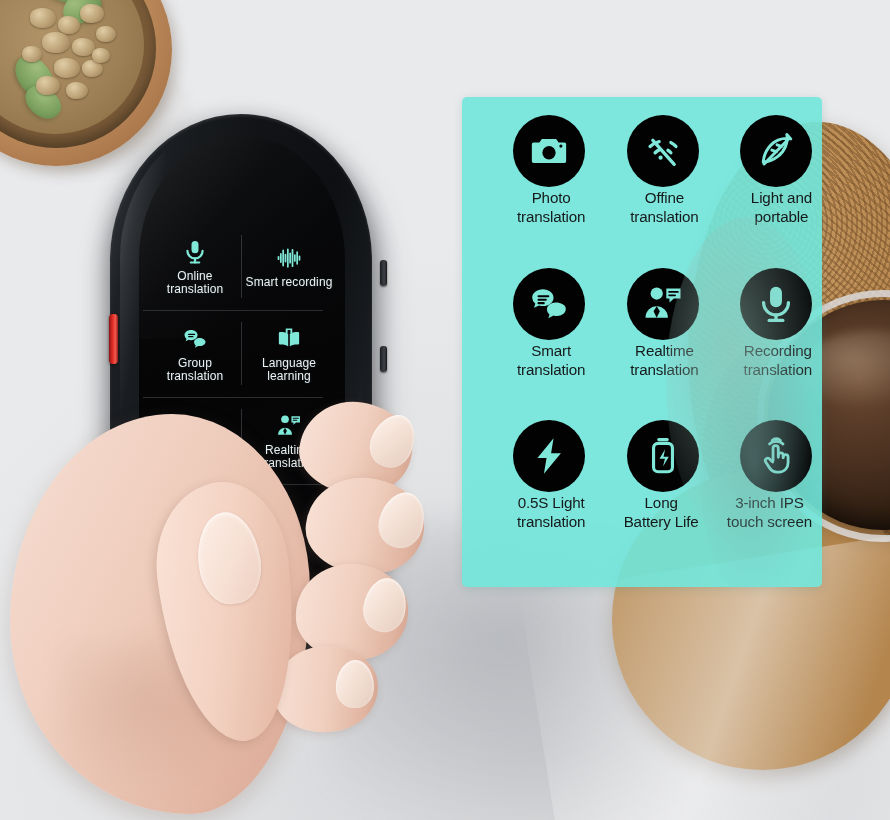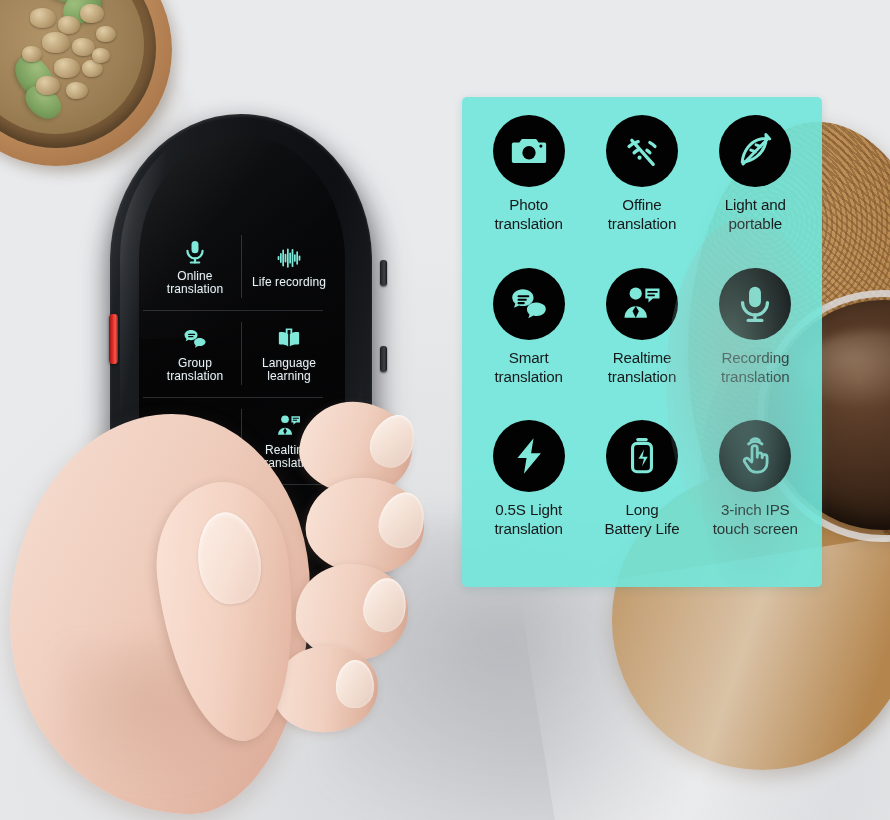--- a/index.html
+++ b/index.html
@@ -263,22 +263,22 @@
     background: rgba(113,231,219,.90);
     box-shadow: 0 2px 10px rgba(60,120,115,.18);
     padding: 18px 10px 14px;
     display: grid;
     grid-template-columns: repeat(3, 1fr);
     grid-template-rows: repeat(3, 1fr);
     overflow: hidden;
   }
   .feature {
     display: flex; flex-direction: column;
-    align-items: center; justify-content: flex-start;
-    gap: 9px;
+    align-items: flex-end; justify-content: flex-start;
+    gap: 2px;
   }
   .f-icon {
     width: 72px; height: 72px; border-radius: 50%;
     background: #020203;
     display: flex; align-items: center; justify-content: center;
   }
   .f-icon svg { width: 42px; height: 42px; }
   .f-label {
     color: #16191a; font-size: 15.2px; line-height: 1.24;
     text-align: center; letter-spacing: -.15px;
@@ -362,21 +362,21 @@
           <span class="cell-label">Online translation</span>
         </div>
 
 
         <div class="screen-cell">
           <span class="cell-icon">
             <svg viewBox="0 0 24 24" stroke="#7fe8d9" stroke-width="1.5" stroke-linecap="round">
               <path d="M3 11v2M5 8.5v7M7 5.5v13M9 9v6M11 4.5v15M13 8v8M15 5v14M17 9.5v5M19 7v10M21 10.5v3"></path>
             </svg>
           </span>
-          <span class="cell-label">Life recording</span>
+          <span class="cell-label">Smart recording</span>
         </div>
 
 
         <div class="screen-cell">
           <span class="cell-icon">
             <svg viewBox="0 0 24 24">
               <path d="M3 8.6c0-2.5 2.5-4.4 5.6-4.4s5.6 1.9 5.6 4.4-2.5 4.4-5.6 4.4c-.7 0-1.4-.1-2-.3L4 14l.7-2.1A4.3 4.3 0 0 1 3 8.6z" fill="#7fe8d9"></path>
               <path d="M6.6 8.1h5M6.6 10h3.6" stroke="#05070a" stroke-width="1.1" stroke-linecap="round"></path>
               <path d="M21 14.4c0 2.1-2.1 3.7-4.7 3.7-.6 0-1.2-.1-1.7-.2L12 19.4l.6-1.8a3.6 3.6 0 0 1-1.4-2.8c0-2.1 2.1-3.7 4.7-3.7s5.1 1.6 5.1 3.3z" fill="#7fe8d9"></path>
             </svg>

